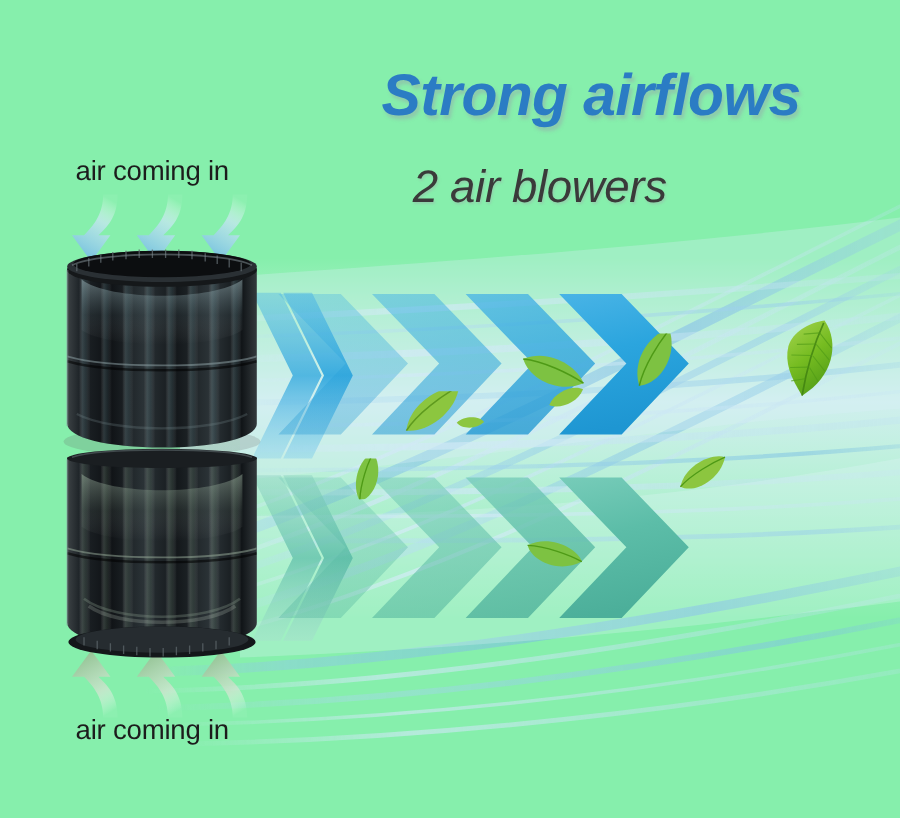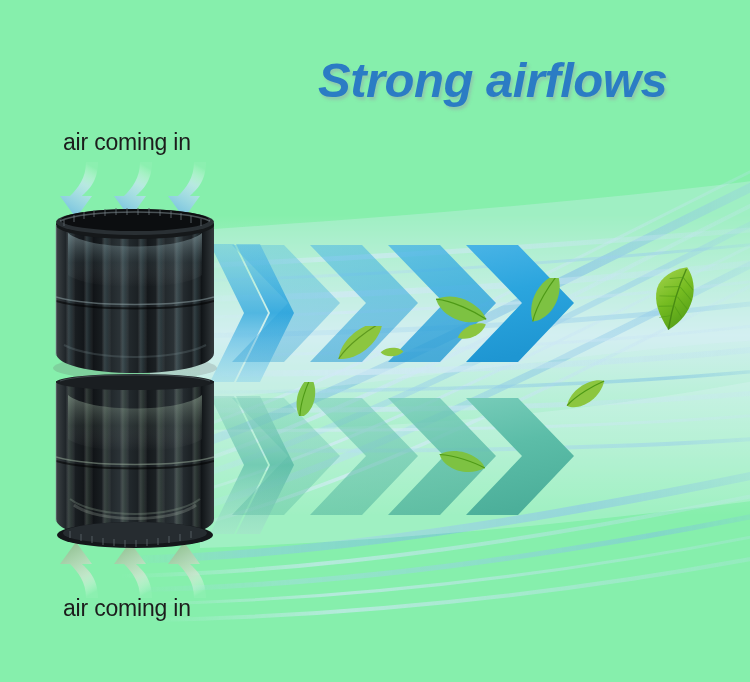--- a/index.html
+++ b/index.html
@@ -148,20 +148,21 @@
         <path d="M140,604 C350,600 570,574 786,530" stroke="url(#streakFadeS)" stroke-width="3" fill="none" stroke-linecap="round"></path>
         <path d="M150,620 C360,616 580,592 788,552" stroke="url(#streakFadeS)" stroke-width="4" fill="none" stroke-linecap="round"></path>
       </g>
 
       <path d="M200,230 C420,215 600,200 760,180 L760,340 C600,350 420,380 200,400 Z" fill="#DCEFFA" opacity="0.30"></path>
       <path d="M200,430 C420,430 600,410 760,380 L760,500 C600,520 420,540 200,548 Z" fill="#E4F3FB" opacity="0.28"></path>
     </g>
   </svg>
 
   <div class="headline">Strong airflows</div>
+  <div class="subhead">2 air blowers</div>
 
   <svg class="intake top" width="200" height="70" viewBox="0 0 200 70">
     <defs>
       <linearGradient id="inBlue" x1="0.65" y1="0" x2="0.25" y2="1">
         <stop offset="0" stop-color="#FFFFFF" stop-opacity="0.05"></stop>
         <stop offset="0.35" stop-color="#C7E6F3" stop-opacity="0.75"></stop>
         <stop offset="1" stop-color="#6FBEDE" stop-opacity="1"></stop>
       </linearGradient>
     </defs>
 

